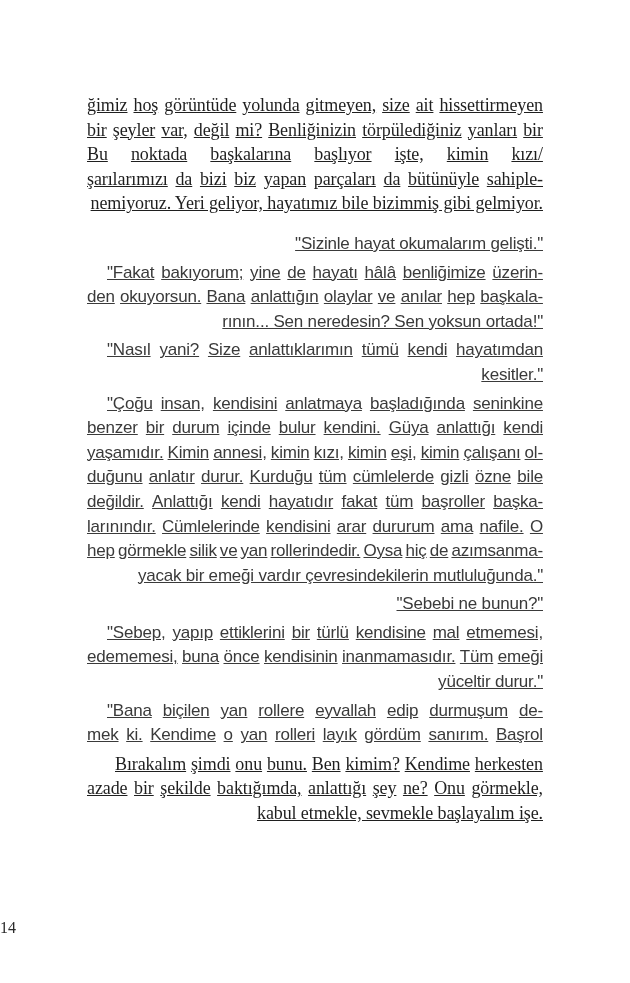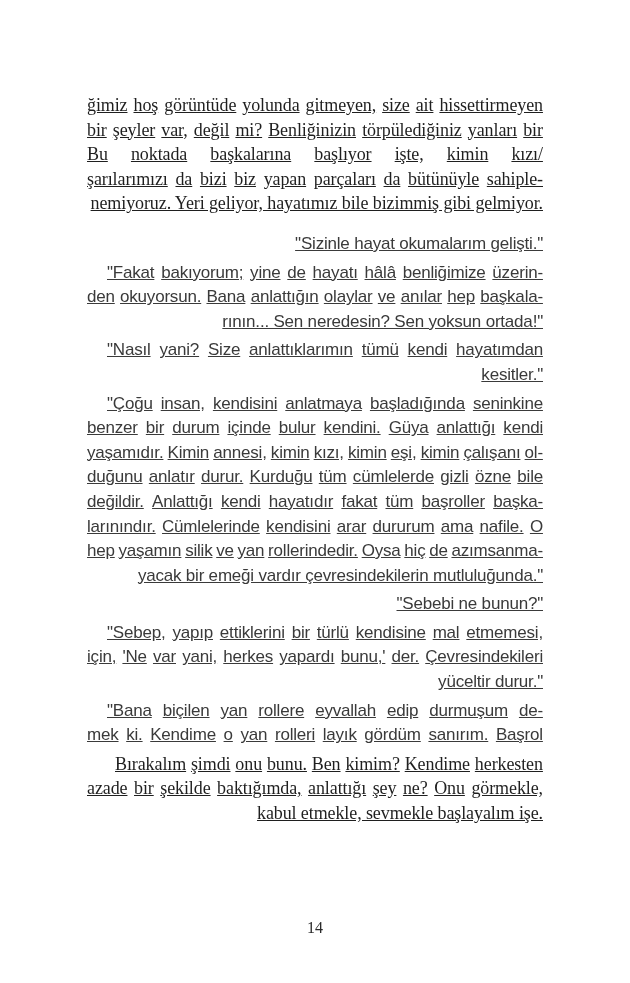--- a/index.html
+++ b/index.html
@@ -44,21 +44,21 @@
     overflow: visible;
   }
   .para.indent .line:first-child { padding-left: 20px; }
   .para.serif.indent .line:first-child { padding-left: 28px; }
   .w { white-space: pre; }
   .pagenum {
     position: absolute;
     top: 917px;
     left: 0;
     width: 630px;
-    text-align: center;
+    text-align: left;
     font-family: "Liberation Serif", "DejaVu Serif", serif;
     font-size: 16px;
     line-height: 22px;
     color: #2a2a2a;
   }
 </style>
 </head>
 <body>
 
 <div class="page">
@@ -204,21 +204,21 @@
           <span class="w">Cümlelerinde</span>
           <span class="w">kendisini</span>
           <span class="w">arar</span>
           <span class="w">dururum</span>
           <span class="w">ama</span>
           <span class="w">nafile.</span>
           <span class="w">O</span>
         </div>
         <div class="line">
           <span class="w">hep</span>
-          <span class="w">yaşamın</span>
+          <span class="w">görmekle</span>
           <span class="w">silik</span>
           <span class="w">ve</span>
           <span class="w">yan</span>
           <span class="w">rollerindedir.</span>
           <span class="w">Oysa</span>
           <span class="w">hiç</span>
           <span class="w">de</span>
           <span class="w">azımsanma-</span>
         </div>
         <div class="line plain">yacak bir emeği vardır çevresindekilerin mutluluğunda."</div>
@@ -231,29 +231,27 @@
           <span class="w">"Sebep,</span>
           <span class="w">yapıp</span>
           <span class="w">ettiklerini</span>
           <span class="w">bir</span>
           <span class="w">türlü</span>
           <span class="w">kendisine</span>
           <span class="w">mal</span>
           <span class="w">etmemesi,</span>
         </div>
         <div class="line">
-          <span class="w">için,</span>
-          <span class="w">'Ne</span>
-          <span class="w">var</span>
-          <span class="w">yani,</span>
-          <span class="w">herkes</span>
-          <span class="w">yapardı</span>
-          <span class="w">bunu,'</span>
-          <span class="w">der.</span>
-          <span class="w">Çevresindekileri</span>
+          <span class="w">edememesi,</span>
+          <span class="w">buna</span>
+          <span class="w">önce</span>
+          <span class="w">kendisinin</span>
+          <span class="w">inanmamasıdır.</span>
+          <span class="w">Tüm</span>
+          <span class="w">emeği</span>
         </div>
         <div class="line plain">yüceltir durur."</div>
       </div>
       <div class="para sans indent">
         <div class="line">
           <span class="w">"Bana</span>
           <span class="w">biçilen</span>
           <span class="w">yan</span>
           <span class="w">rollere</span>
           <span class="w">eyvallah</span>

